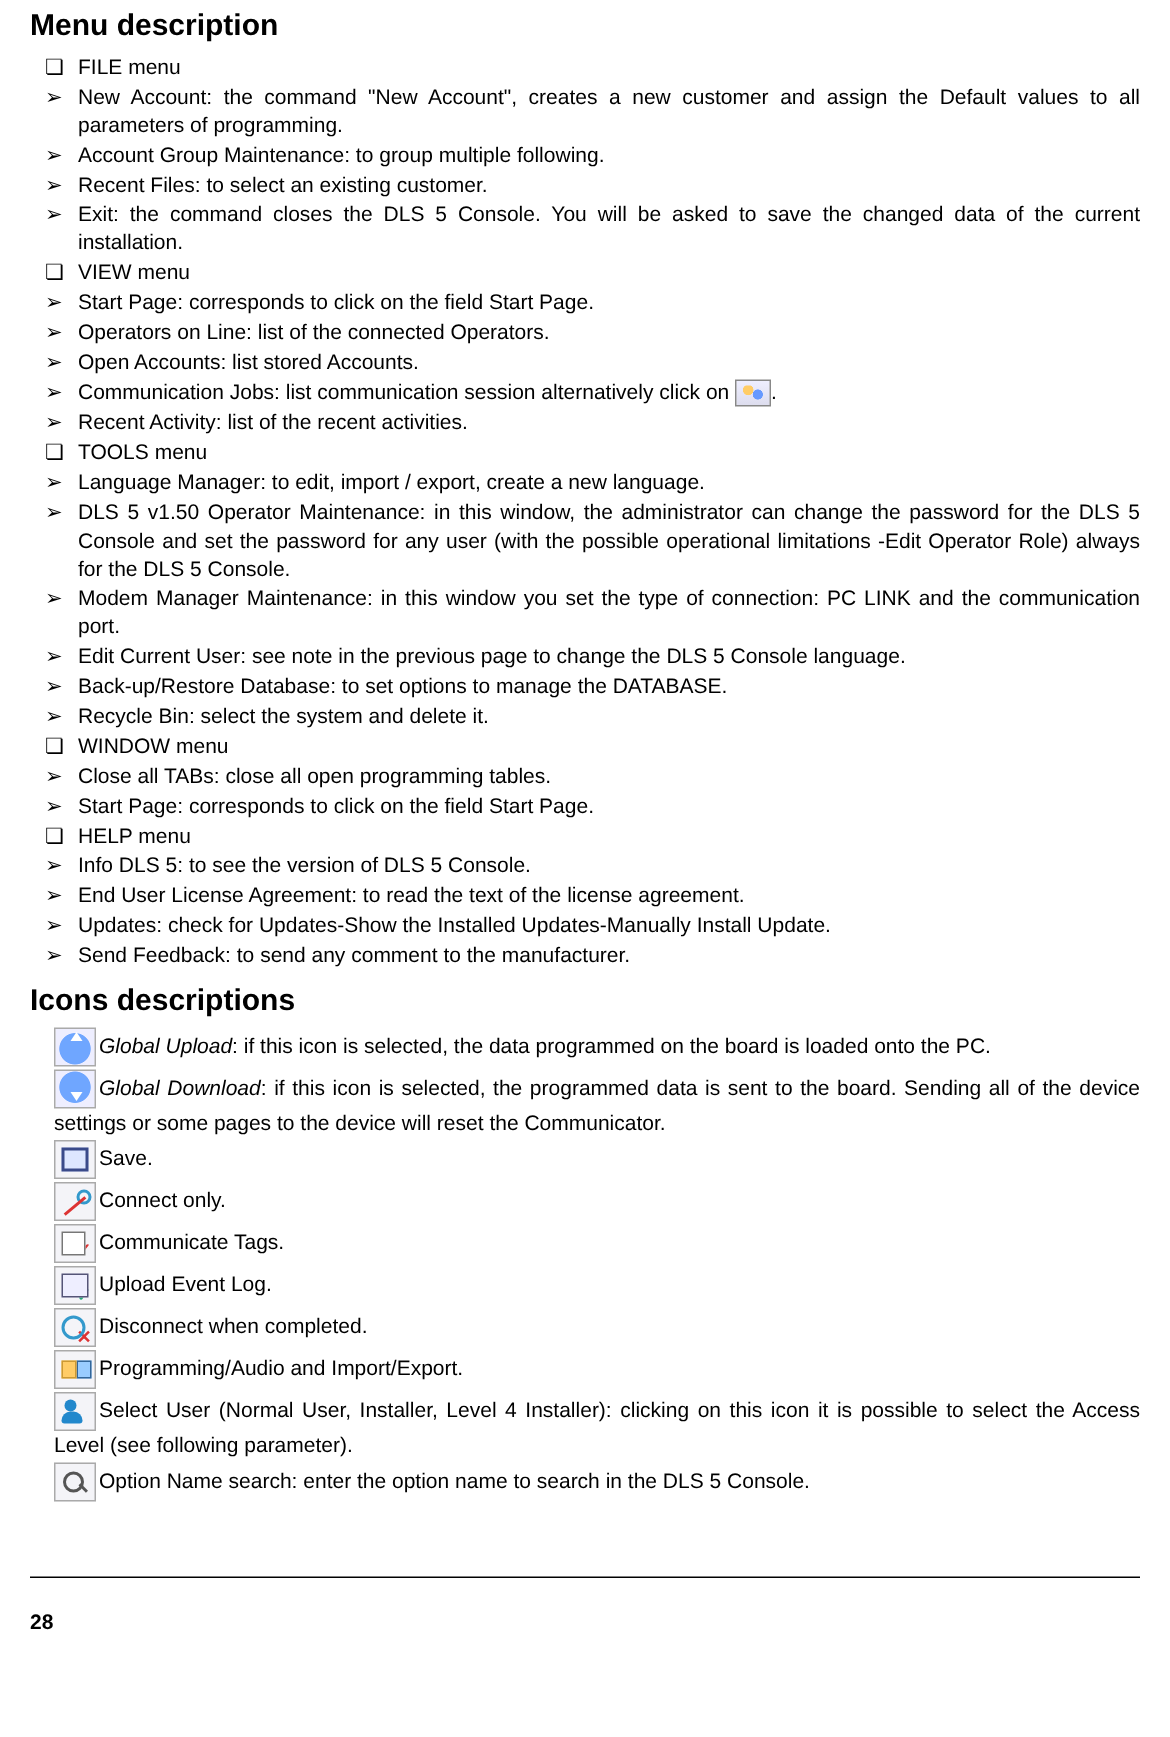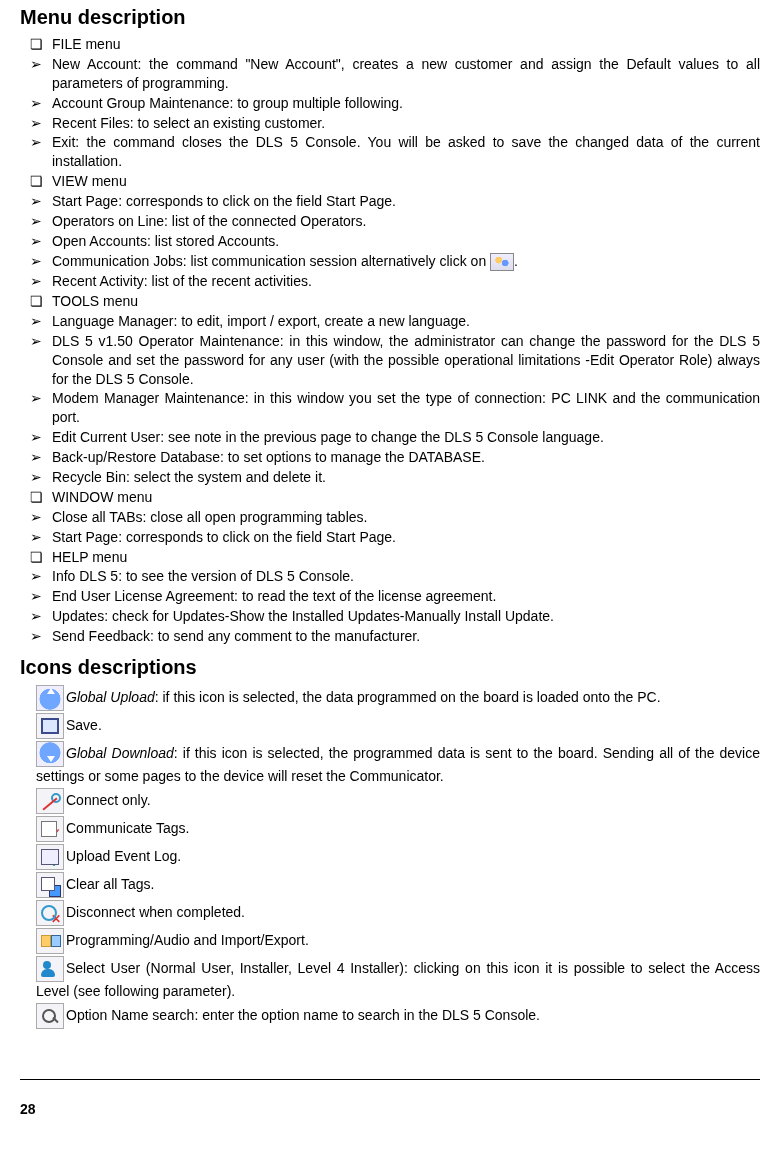--- a/index.html
+++ b/index.html
@@ -214,26 +214,25 @@
     </div>
     <div class="item">
       <span class="bullet-box arrow">➢</span>
       <span class="text"><span class="b">Send Feedback</span><span>: to send any comment to the manufacturer.</span></span>
     </div>
   </div>
 
 <h2 class="icons-section">Icons descriptions</h2>
 <div id="icon-list">
     <div class="icon-line"><span class="big-icon ic-gup"></span><span class="b i">Global Upload</span><span>: if this icon is selected, the data programmed on the board is loaded onto the PC.</span></div>
+    <div class="icon-line"><span class="big-icon ic-gdn"></span><span class="b i">Global Download</span><span>: if this icon is selected, the programmed data is sent to the board. Sending all of the device settings or some pages to the device will reset the Communicator.</span></div>
     <div class="icon-line"><span class="big-icon ic-save"></span><span class="b">Save</span><span>.</span></div>
-    <div class="icon-line"><span class="big-icon ic-gdn"></span><span class="b i">Global Download</span><span>: if this icon is selected, the programmed data is sent to the board. Sending all of the device settings or some pages to the device will reset the Communicator.</span></div>
     <div class="icon-line"><span class="big-icon ic-conn"></span><span class="b">Connect only</span><span>.</span></div>
     <div class="icon-line"><span class="big-icon ic-ctag"></span><span class="b">Communicate Tags</span><span>.</span></div>
     <div class="icon-line"><span class="big-icon ic-uel"></span><span class="b">Upload Event Log</span><span>.</span></div>
-    <div class="icon-line"><span class="big-icon ic-clr"></span><span class="b">Clear all Tags</span><span>.</span></div>
     <div class="icon-line"><span class="big-icon ic-disc"></span><span class="b">Disconnect when completed</span><span>.</span></div>
     <div class="icon-line"><span class="big-icon ic-prog"></span><span class="b">Programming/Audio and Import/Export</span><span>.</span></div>
     <div class="icon-line"><span class="big-icon ic-user"></span><span class="b">Select User</span><span> (Normal User, Installer, Level 4 Installer): clicking on this icon it is possible to select the Access Level (see following parameter).</span></div>
     <div class="icon-line"><span class="big-icon ic-srch"></span><span class="b">Option Name search</span><span>: enter the option name to search in the DLS 5 Console.</span></div>
   </div>
 
 <div class="footer">
   <span>28</span>
 </div>
 

